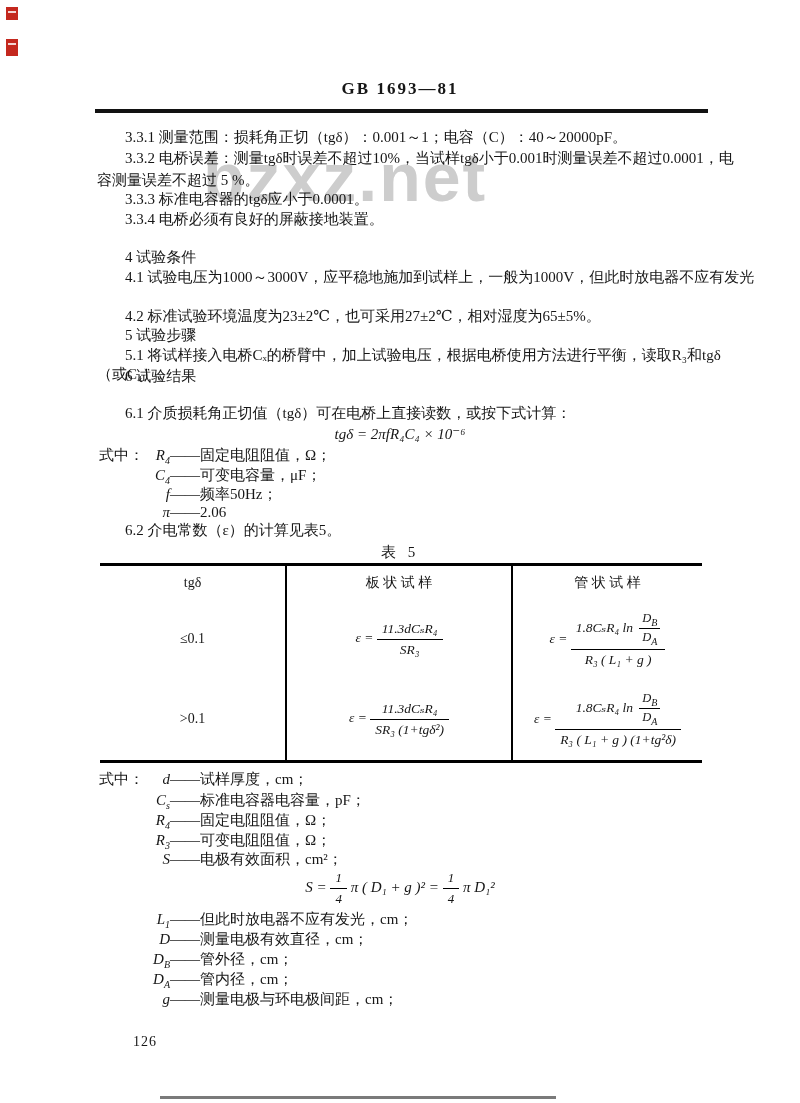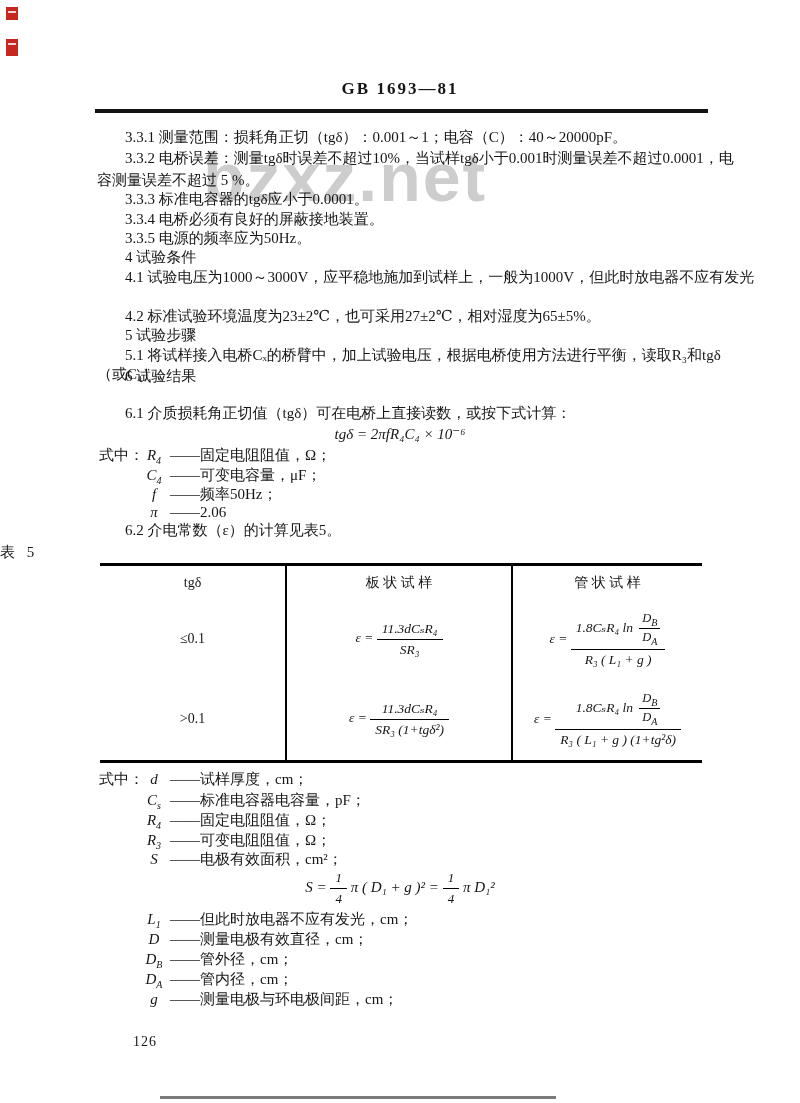--- a/index.html
+++ b/index.html
@@ -36,24 +36,24 @@
 
   .formula-center {
     position:absolute; left:0; width:100%; text-align:center; z-index:2;
     font-size:15px; font-style:italic;
   }
   sub { font-size:10px; }
   i, .it { font-style:italic; }
 
   .def-prefix { position:absolute; left:99px; z-index:2; font-size:15px; }
   .def-row { position:absolute; left:138px; z-index:2; font-size:15px; white-space:nowrap; }
-  .def-row .sym { display:inline-block; min-width:32px; text-align:center; font-style:italic; }
+  .def-row .sym { display:inline-block; min-width:32px; text-align:right; font-style:italic; }
   .def-row .desc { font-style:normal; }
 
-  .tbl-caption { position:absolute; left:0; top:543px; width:100%; text-align:left; font-size:15px; z-index:2; letter-spacing:4px; }
+  .tbl-caption { position:absolute; left:0; top:543px; width:100%; text-align:center; font-size:15px; z-index:2; letter-spacing:4px; }
   .tbl {
     position:absolute; left:100px; top:563px; width:602px; z-index:2;
     border-top:3px solid #000; border-bottom:3px solid #000;
     display:grid; grid-template-columns:187px 226px 189px;
     grid-template-rows:34px 78px 82px;
   }
   .cell {
     display:flex; align-items:center; justify-content:center;
     font-size:14px;
   }
@@ -84,21 +84,20 @@
   <div class="watermark">bzxz.net</div>
 
   <div class="doc-code">GB 1693—81</div>
   <div class="head-rule"></div>
 
   <div class="line indent" style="top:128px">3.3.1 测量范围：损耗角正切（tgδ）：0.001～1；电容（C）：40～20000pF。</div>
   <div class="line indent" style="top:149px">3.3.2 电桥误差：测量tgδ时误差不超过10%，当试样tgδ小于0.001时测量误差不超过0.0001，电</div>
   <div class="line" style="top:171px">容测量误差不超过 5 %。</div>
   <div class="line indent" style="top:190px">3.3.3 标准电容器的tgδ应小于0.0001。</div>
   <div class="line indent" style="top:210px">3.3.4 电桥必须有良好的屏蔽接地装置。</div>
-  <div class="line indent" style="top:229px">3.3.5 电源的频率应为50Hz。</div>
   <div class="line indent" style="top:248px">4 试验条件</div>
   <div class="line indent" style="top:268px">4.1 试验电压为1000～3000V，应平稳地施加到试样上，一般为1000V，但此时放电器不应有发光</div>
   <div class="line indent" style="top:307px">4.2 标准试验环境温度为23±2℃，也可采用27±2℃，相对湿度为65±5%。</div>
   <div class="line indent" style="top:326px">5 试验步骤</div>
   <div class="line indent" style="top:346px">5.1 将试样接入电桥Cₓ的桥臂中，加上试验电压，根据电桥使用方法进行平衡，读取R₃和tgδ</div>
   <div class="line" style="top:365px">（或C₄）。</div>
   <div class="line indent" style="top:367px">6 试验结果</div>
   <div class="line indent" style="top:404px">6.1 介质损耗角正切值（tgδ）可在电桥上直接读数，或按下式计算：</div>
 
   <div class="formula-center" style="top:425px">tgδ = 2πfR₄C₄ × 10⁻⁶</div>

